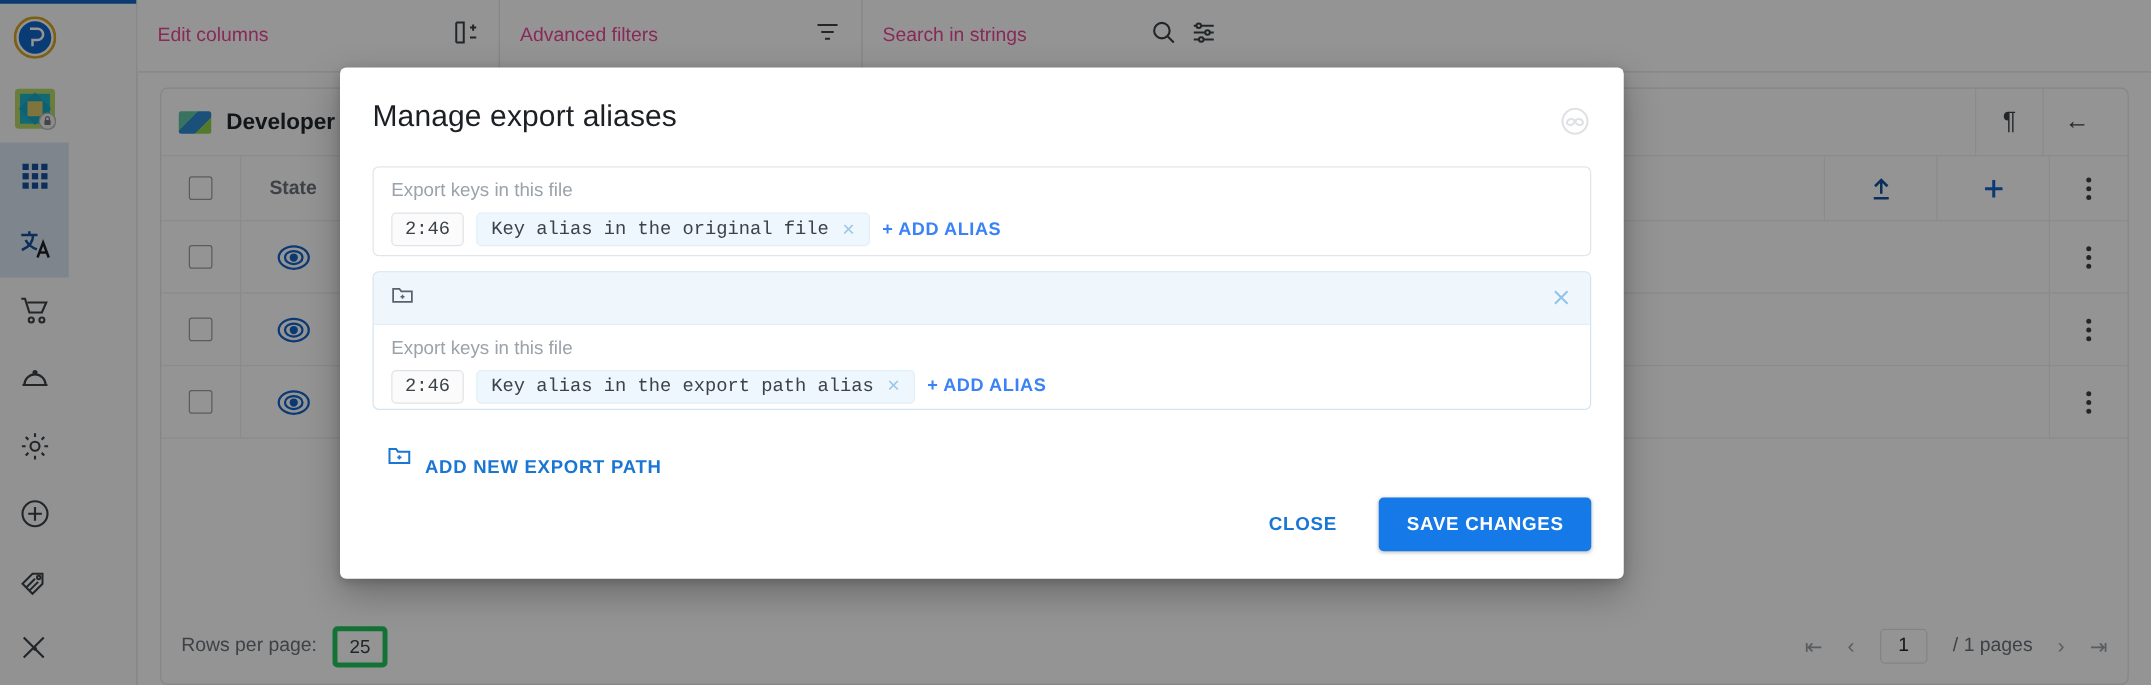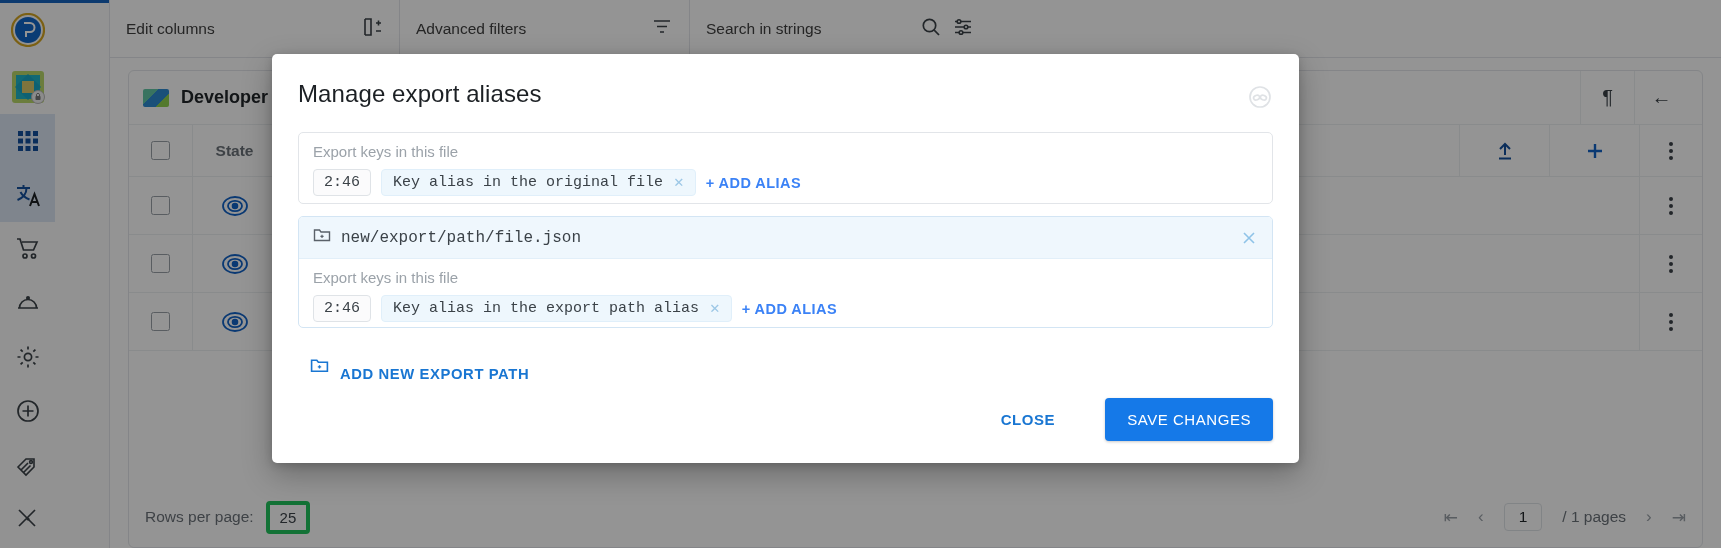--- a/index.html
+++ b/index.html
@@ -51,21 +51,21 @@
   }
   .toolbar {
     height: 58px; display: flex; align-items: stretch;
     border-bottom: 1px solid #e3e6ea;
     background: #fff;
   }
   .tb-item {
     display: flex; align-items: center; justify-content: space-between;
     padding: 0 16px;
     border-right: 1px solid #e3e6ea;
-    color: #404040; font-size: 15.5px;
+    color: #ec4899; font-size: 15.5px;
     gap: 30px;
   }
   .tb-item.cols { width: 290px; }
   .tb-item.filters { width: 290px; }
   .tb-item.search { width: 300px; border-right: none; }
   .tb-icons { display: flex; align-items: center; gap: 10px; }
 
   
   .table-wrap { flex: 1; padding: 12px 18px 0 18px; display: flex; }
   .tcard {
@@ -215,24 +215,24 @@
     padding: 16px 0 22px 0;
   }
   .btn-text {
     color: #1976d2; font-size: 15px; font-weight: bold;
     letter-spacing: .55px; padding: 10px 18px;
     background: none; border: none; border-radius: 4px;
     font-family: "Liberation Sans", sans-serif; cursor: pointer;
   }
   .btn-primary {
     background: #1579e8; color: #fff;
-    font-size: 15px; font-weight: normal; letter-spacing: .55px;
+    font-size: 15px; font-weight: bold; letter-spacing: .55px;
     padding: 13px 22px; border: none; border-radius: 4px;
     box-shadow: 0 1px 3px rgba(0,0,0,0.22);
-    font-family: "Liberation Sans", sans-serif; cursor: pointer; margin-left: 16px;
+    font-family: "Liberation Sans", sans-serif; cursor: pointer;
   }
 </style>
 </head>
 <body>
 
 <div class="app-bg">
 
   <div class="sidebar">
     <div class="topstrip"></div>
 
@@ -540,21 +540,20 @@
   </div>
 
   <div class="path-block active">
     <div class="path-bar tinted">
       <span>
         <svg width="18" height="18" viewBox="0 0 18 18" fill="none" stroke="#5a6169" stroke-width="1.4">
           <path d="M1.5 4 h5 l1.5 2 h8.5 v8.5 h-15 z"></path>
           <path d="M9 8.8 v3.2 M7.4 10.4 h3.2" stroke-width="1.2"></path>
         </svg>
       </span>
-      <span>new/export/path/file.json</span>
       <span class="trail">
         <svg width="18" height="18" viewBox="0 0 18 18" fill="none" stroke="#8fc3e8" stroke-width="1.6">
           <path d="M4 4 L14 14 M14 4 L4 14"></path>
         </svg>
       </span>
     </div>
     <div class="path-body">
       <div class="body-label">Export keys in this file</div>
       <div class="chips-row">
         <span class="ns-chip">2:46</span>

